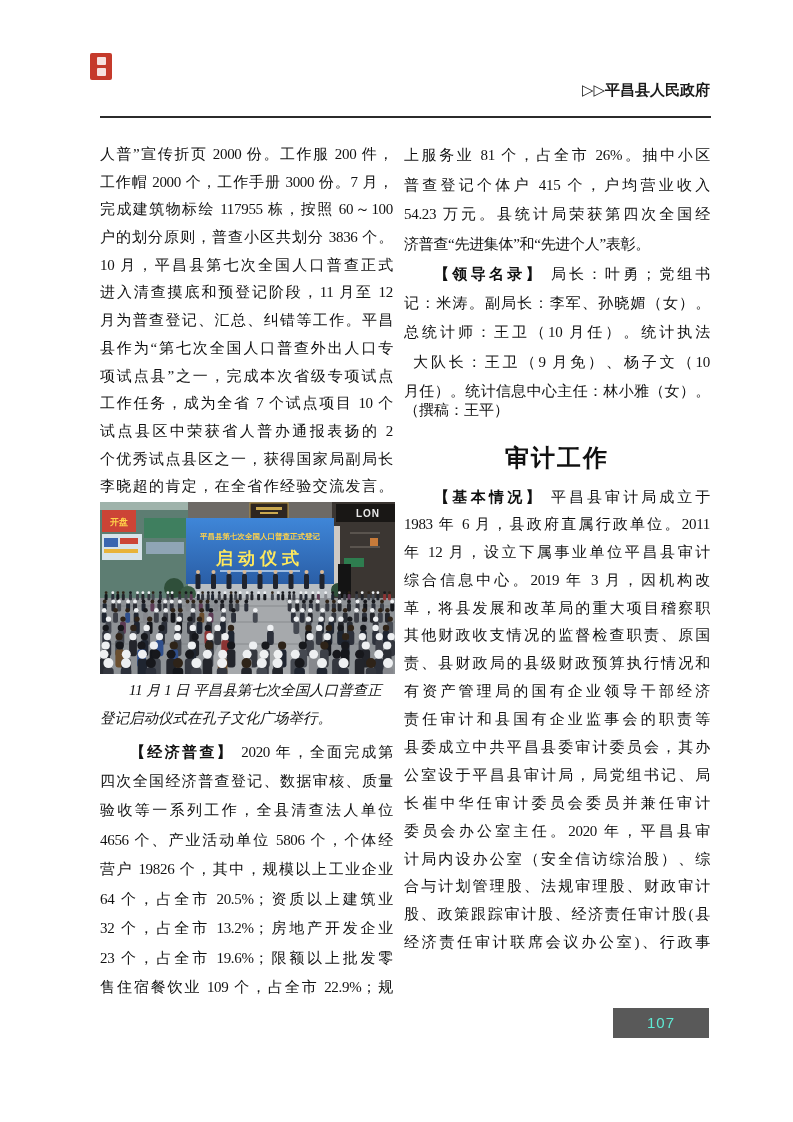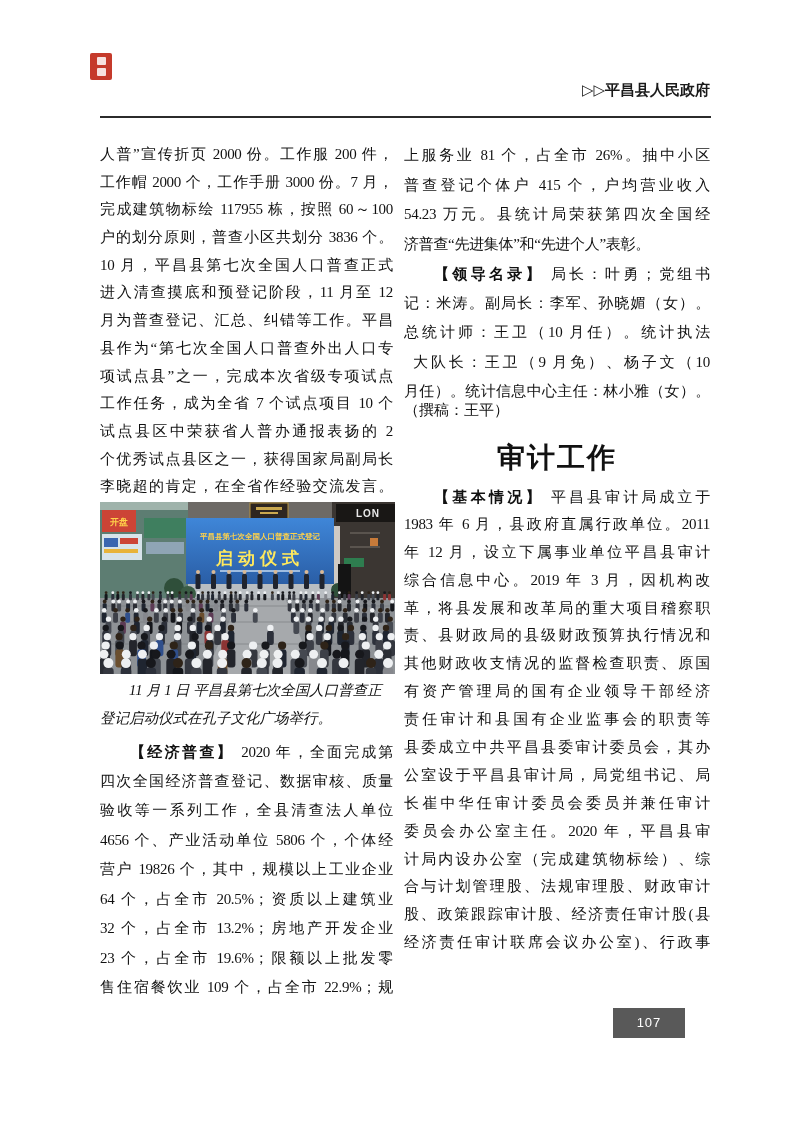--- a/index.html
+++ b/index.html
@@ -29,29 +29,29 @@
   .ind-h{padding-left:0.6em;}
   .last{text-align-last:left;}
   .bh{font-family:"Liberation Sans","DejaVu Sans",sans-serif;font-weight:bold;margin-right:7px;letter-spacing:0;}
 
   .caption{position:absolute;left:100px;top:676px;width:295px;font-style:italic;font-size:14.5px;
            font-family:"Liberation Serif","DejaVu Serif",serif;}
   .caption .cl{line-height:28px;height:28px;overflow:hidden;}
 
   .byline{position:absolute;left:404px;top:396px;width:296px;text-align:left;font-size:15px;line-height:28px;}
   .sec-head{position:absolute;left:404px;top:441px;width:306px;height:34px;line-height:34px;text-align:center;
-            font-family:Liberation Serif, serif;font-weight:bold;font-size:28px;letter-spacing:2px;}
+            font-family:Liberation Serif, serif;font-weight:bold;font-size:24px;letter-spacing:2px;}
 
   
   .photo{position:absolute;left:100px;top:502px;width:295px;height:172px;background:#9aa0a4;overflow:hidden;}
   .photo svg{display:block;}
 
   
-  .pageno{position:absolute;left:613px;top:1008px;width:72px;height:30px;background:#595959;color:#ffffff;
-          font-family:"Liberation Sans","DejaVu Sans",sans-serif;font-size:13px;line-height:30px;
+  .pageno{position:absolute;left:613px;top:1008px;width:96px;height:30px;background:#595959;color:#5eead4;
+          font-family:"Liberation Sans","DejaVu Sans",sans-serif;font-size:15px;line-height:30px;
           text-align:center;letter-spacing:1px;}
 </style>
 </head>
 <body>
 
 <div class="page">
 
   <div class="stamp">
       <i></i>
       <i></i>
@@ -624,29 +624,29 @@
 
   <div class="block rc para" style="top:483px">
     <div class="line lh28 ind">
       <span class="bh">【基本情况】</span><span>平昌县审计局成立于</span>
     </div>
     <div>
         <div class="line lh28">1983 年 6 月，县政府直属行政单位。2011</div>
         <div class="line lh28">年 12 月，设立下属事业单位平昌县审计</div>
         <div class="line lh28">综合信息中心。2019 年 3 月，因机构改</div>
         <div class="line lh28">革，将县发展和改革局的重大项目稽察职</div>
+        <div class="line lh28">其他财政收支情况的监督检查职责、原国</div>
         <div class="line lh28">责、县财政局的县级财政预算执行情况和</div>
-        <div class="line lh28">其他财政收支情况的监督检查职责、原国</div>
         <div class="line lh28">有资产管理局的国有企业领导干部经济</div>
         <div class="line lh28">责任审计和县国有企业监事会的职责等</div>
         <div class="line lh28">县委成立中共平昌县委审计委员会，其办</div>
         <div class="line lh28">公室设于平昌县审计局，局党组书记、局</div>
         <div class="line lh28">长崔中华任审计委员会委员并兼任审计</div>
         <div class="line lh28">委员会办公室主任。2020 年，平昌县审</div>
-        <div class="line lh28">计局内设办公室（完成建筑物标绘）、综</div>
+        <div class="line lh28">计局内设办公室（安全信访综治股）、综</div>
         <div class="line lh28">合与计划管理股、法规审理股、财政审计</div>
         <div class="line lh28">股、政策跟踪审计股、经济责任审计股(县</div>
         <div class="line lh28">经济责任审计联席会议办公室)、行政事</div>
       </div>
   </div>
 
   <div class="pageno">107</div>
 
 </div>
 

